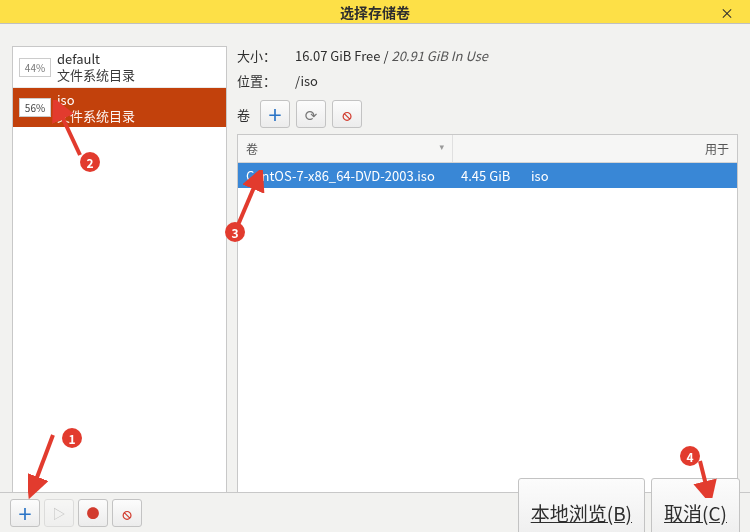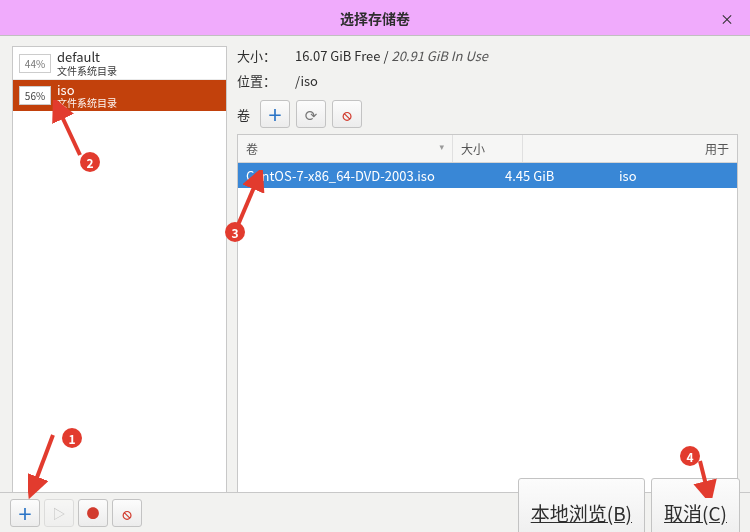--- a/index.html
+++ b/index.html
@@ -8,27 +8,27 @@
     font-family: "Noto Sans CJK SC", "Microsoft YaHei", sans-serif;
     font-size: 13px;
     color: #2e2e2e;
     background: #f2f2f0;
     width: 750px;
     height: 532px;
     overflow: hidden;
     position: relative;
   }
   .titlebar {
-    height: 36px;
+    height: 24px;
     border-bottom: 1px solid #c0c0c0;
     display: flex;
     align-items: center;
     justify-content: center;
     position: relative;
-    background: #f0abfc;
+    background: #fde047;
   }
   .titlebar .title {
     font-weight: bold;
     font-size: 14px;
   }
   .titlebar .closebtn {
     position: absolute;
     right: 10px;
     font-size: 14px;
     cursor: pointer;
@@ -49,41 +49,41 @@
     margin: 10px 0 0 12px;
     display: flex;
     flex-direction: column;
   }
   .pool-item {
     display: flex;
     align-items: center;
     padding: 4px 6px;
     border-top: 1px solid #eaeaea;
     cursor: pointer;
-    height: 32px;
+    height: 40px;
   }
   .pool-item:first-child { border-top: none; }
   .pool-item.selected {
     background: #c2410c;
     color: #fff;
   }
   .pool-pct {
     width: 32px;
     font-size: 10px;
     color: #777;
     text-align: center;
     border: 1px solid #ccc;
     padding: 1px 0;
     margin-right: 6px;
     background: #fff;
   }
   .pool-item.selected .pool-pct { color: #444; }
   .pool-text { display: flex; flex-direction: column; line-height: 1.2; justify-content: center; }
   .pool-name { font-size: 13px; }
-  .pool-type { font-size: 10px; opacity: 0.95; }
+  .pool-type { font-size: 13px; opacity: 0.95; }
   .content {
     flex: 1;
     padding: 10px 12px 0 10px;
     display: flex;
     flex-direction: column;
   }
   .meta { margin-bottom: 6px; font-size: 13px; }
   .meta-label { display: inline-block; width: 55px; }
   .meta .inuse { font-style: italic; color: #555; }
   .vol-toolbar {
@@ -133,21 +133,21 @@
   }
   .col-name { flex: 0 0 215px; }
   .col-size { flex: 0 0 70px; }
   .col-fmt  { flex: 0 0 60px; }
   .col-used { flex: 1; border-right: none !important; text-align: right; }
   .trow {
     display: flex;
     font-size: 13px;
     cursor: pointer;
   }
-  .trow.selected { background: #3987d6; color: #fff; gap: 44px; }
+  .trow.selected { background: #3987d6; color: #fff; }
   .trow > div { padding: 3px 8px; }
   .bottom {
     position: absolute;
     left: 0; right: 0; bottom: 0;
     height: 40px;
     border-top: 1px solid #c8c8c8;
     background: #f2f2f0;
     display: flex;
     align-items: center;
     padding: 0 10px;
@@ -225,21 +225,20 @@
         <span style="color:#777;font-size:15px">⟳</span>
       </div>
       <div class="iconbtn">
         <span style="color:#d23b2e;font-weight:bold;font-size:14px">⦸</span>
       </div>
     </div>
 
     <div class="table">
       <div class="thead">
         <div class="col-name sort">卷</div>
-        <div class="col-size">大小</div>
         <div class="col-used">用于</div>
       </div>
       <div class="trow selected">
         <div class="col-name">CentOS-7-x86_64-DVD-2003.iso</div>
         <div class="col-size">4.45 GiB</div>
         <div class="col-fmt">iso</div>
         <div class="col-used"></div>
       </div>
     </div>
   </div>

